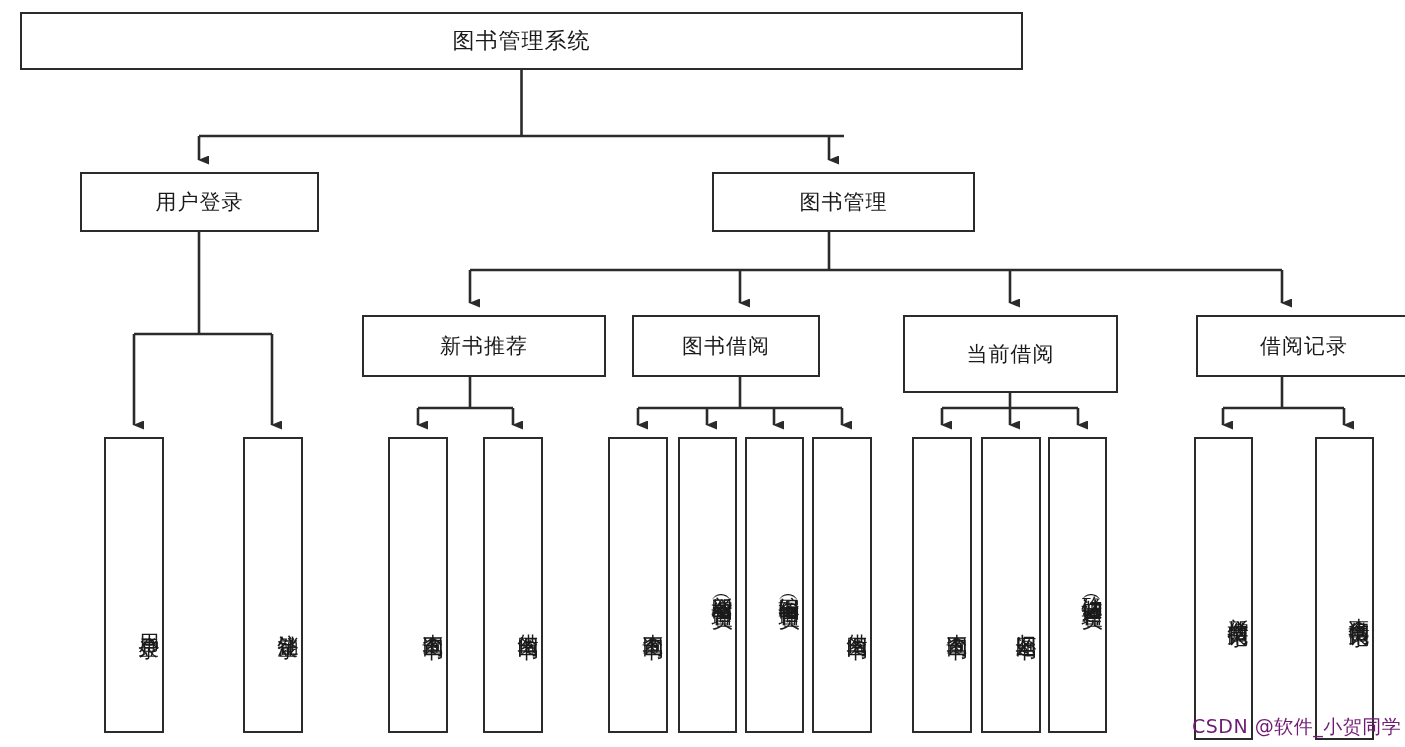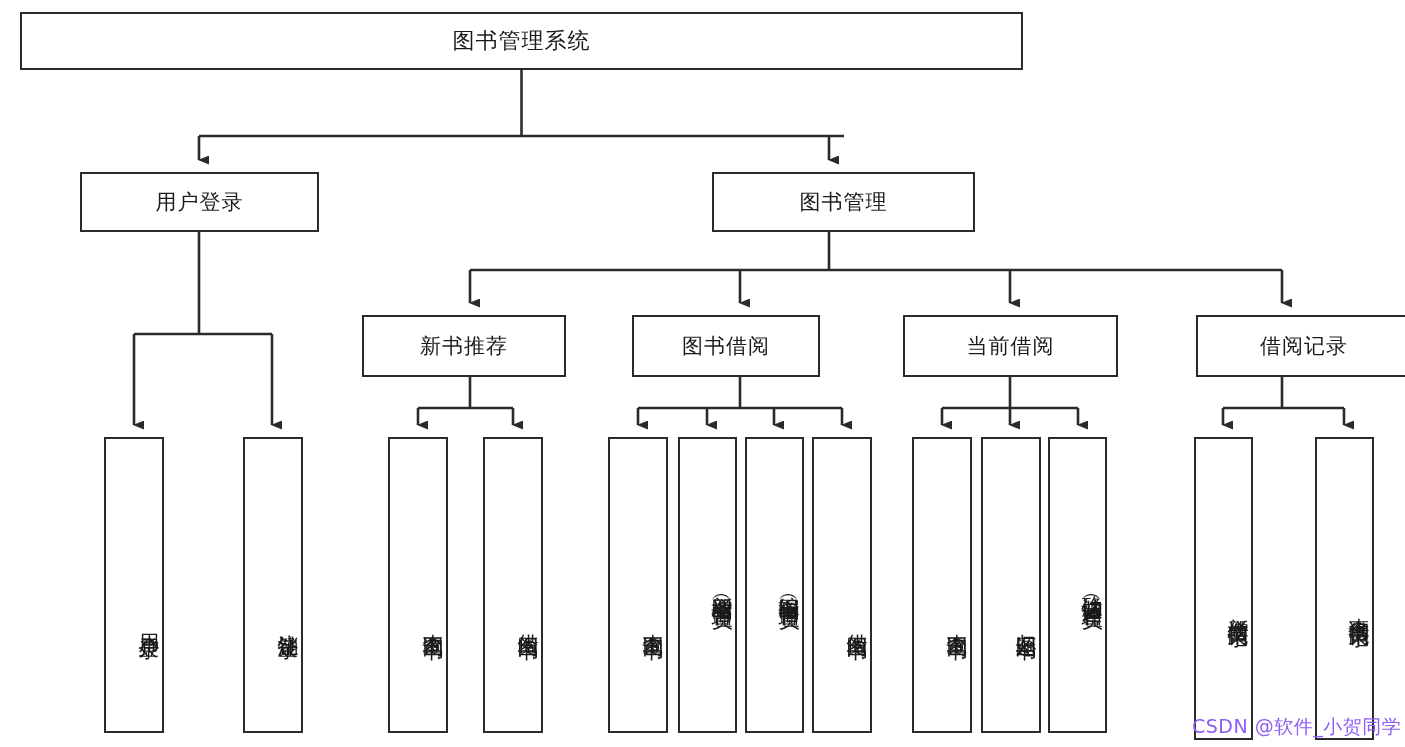--- a/index.html
+++ b/index.html
@@ -57,21 +57,21 @@
   }
   .node .label {
     display: block;
     white-space: pre-line;
   }
   .node.vert .label {
     white-space: normal;
   }
   .watermark {
     position: absolute;
-    color: #8b5cf6;
+    color: #701a75;
     font-size: 19px;
     letter-spacing: 0.5px;
     white-space: nowrap;
     user-select: none;
   }
 </style>
 </head>
 <body>
 
 <div id="canvas">
@@ -131,27 +131,27 @@
     <span class="label">图书管理系统</span>
   </div>
 
   <div class="node horiz" style="left:80px; top:172px; width:239px; height:60px;">
     <span class="label">用户登录</span>
   </div>
   <div class="node horiz" style="left:712px; top:172px; width:263px; height:60px;">
     <span class="label">图书管理</span>
   </div>
 
-  <div class="node horiz" style="left:362px; top:315px; width:204px; height:62px;justify-content:center;">
+  <div class="node horiz" style="left:362px; top:315px; width:244px; height:62px;justify-content:center;">
     <span class="label">新书推荐</span>
   </div>
   <div class="node horiz" style="left:632px; top:315px; width:188px; height:62px;">
     <span class="label">图书借阅</span>
   </div>
-  <div class="node horiz" style="left:903px; top:315px; width:215px; height:62px;">
+  <div class="node horiz" style="left:903px; top:315px; width:215px; height:78px;">
     <span class="label">当前借阅</span>
   </div>
   <div class="node horiz" style="left:1196px; top:315px; width:216px; height:62px;">
     <span class="label">借阅记录</span>
   </div>
 
   <div class="node vert" style="left:104px; top:437px; width:60px; height:296px; padding-top:72px;">
     <span class="label">用户登录</span>
   </div>
   <div class="node vert" style="left:243px; top:437px; width:60px; height:296px; padding-top:72px;">

